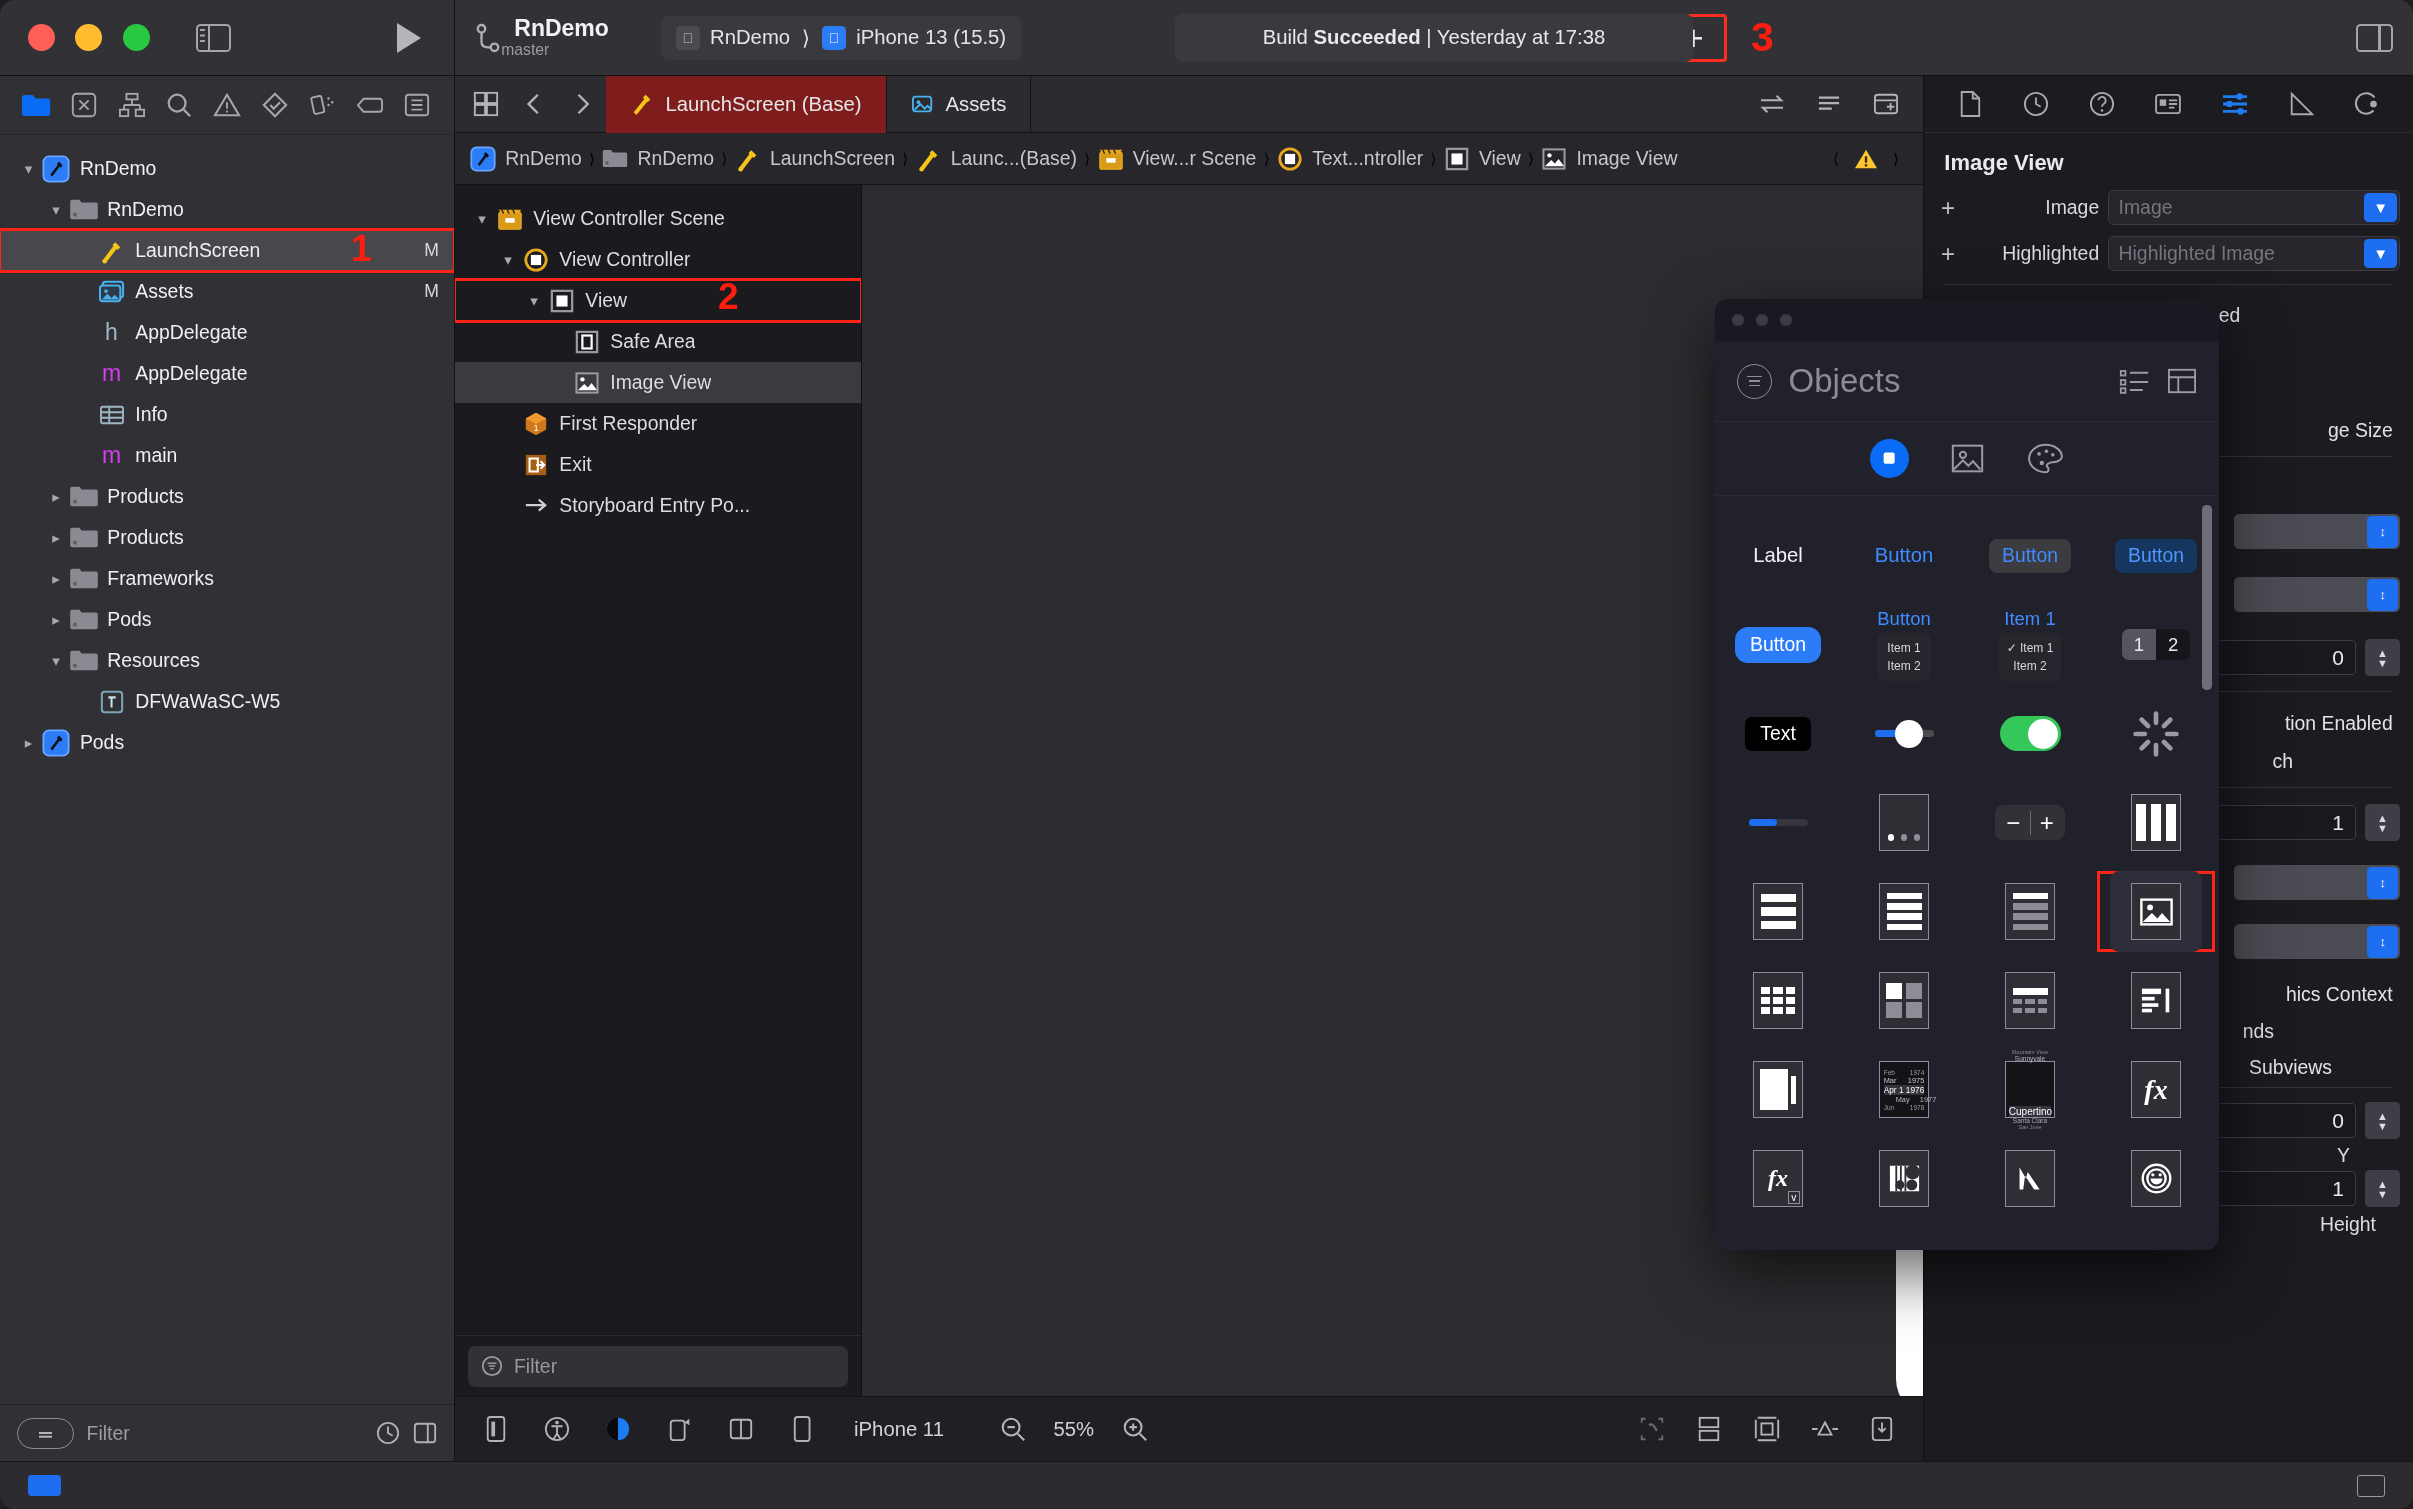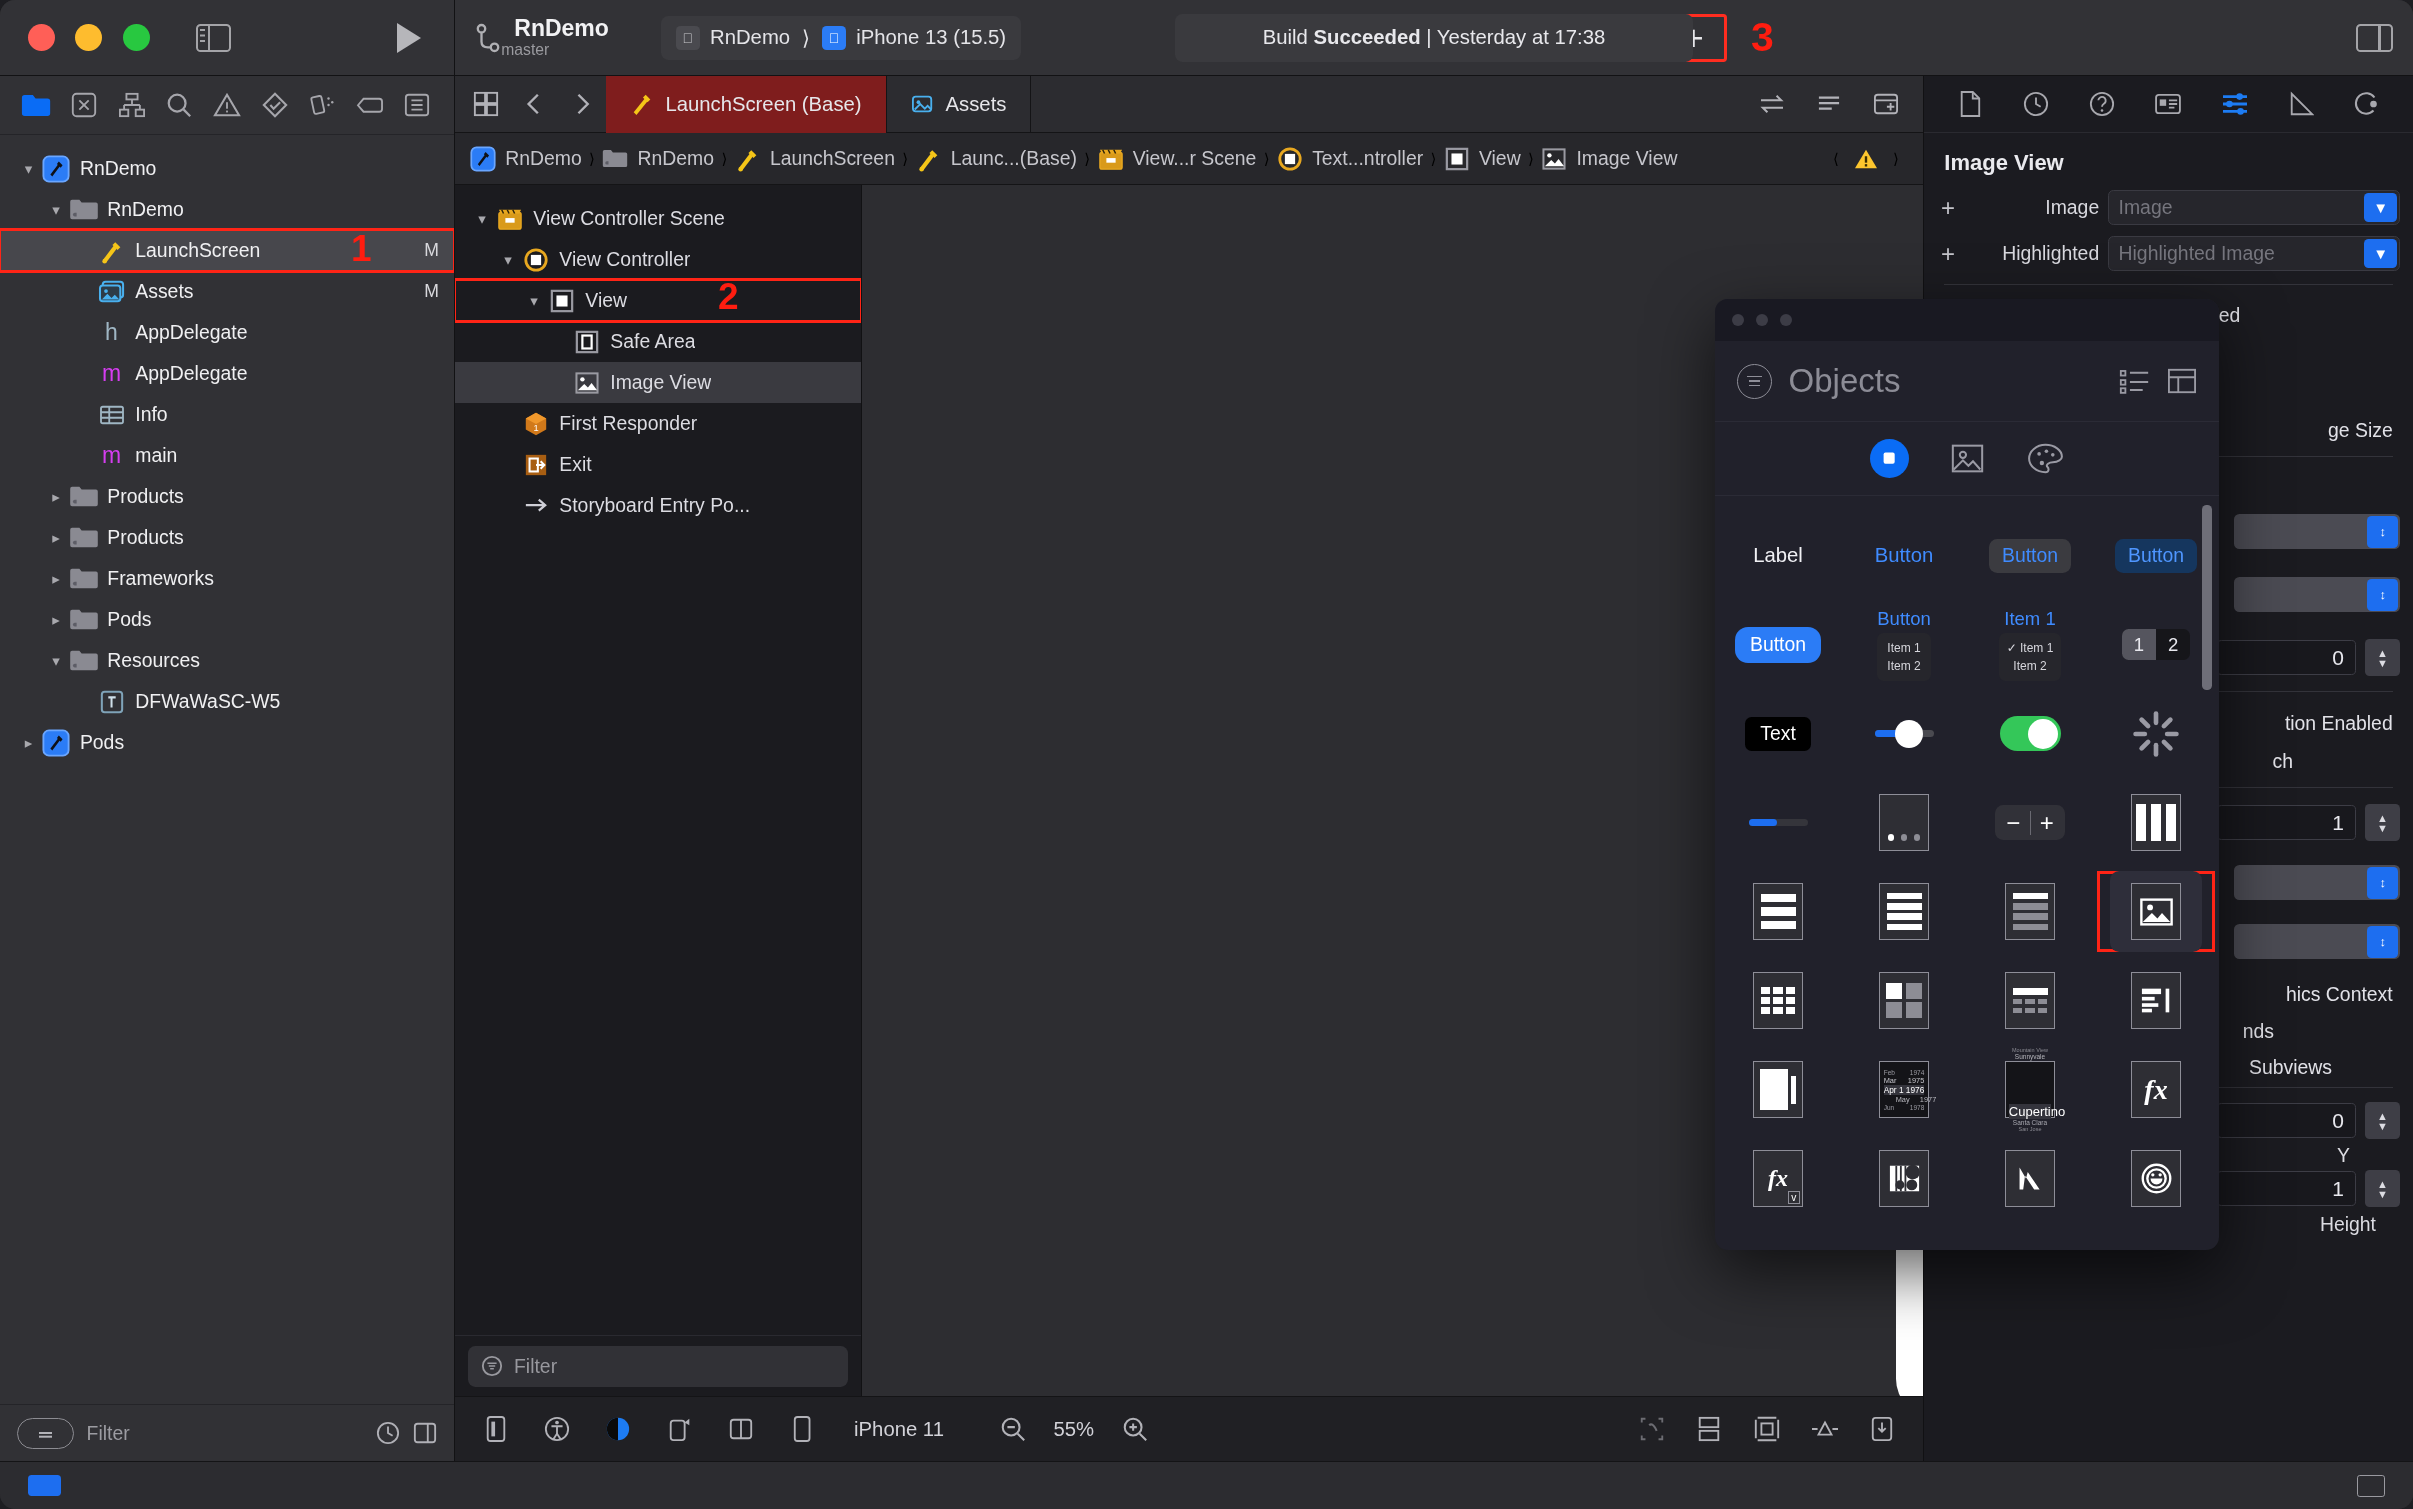--- a/index.html
+++ b/index.html
@@ -1229,21 +1229,21 @@
             <div style="display:flex;justify-content:space-between;width:100%;font-size:6.5px;">
                 <span>Jun</span>
                 <span>1978</span>
               </div>
           </div>
         </div>
         <div class="cell">
           <div class="tile" style="background:#141418;flex-direction:column;justify-content:center;font-size:5.5px;color:#8a8a92;padding:1.8px 2.8px;text-align:center;">
             <div>Mountain View</div>
             <div style="color:#b4b4ba;font-size:6.5px;">Sunnyvale</div>
-            <div style="color:#fff;font-size:13px;background:#34343c;width:100%;margin-top:44px;">Cupertino</div>
+            <div style="color:#fff;font-size:10px;background:#34343c;width:100%;margin-top:44px;">Cupertino</div>
             <div style="color:#a8a8b0;font-size:6.5px;">Santa Clara</div>
             <div>San Jose</div>
           </div>
         </div>
         <div class="cell">
           <div class="tile">
               <span style="color:#fff;font-family:'Liberation Serif',serif;font-style:italic;font-weight:bold;font-size:28px;">fx</span>
             </div>
         </div>
 

